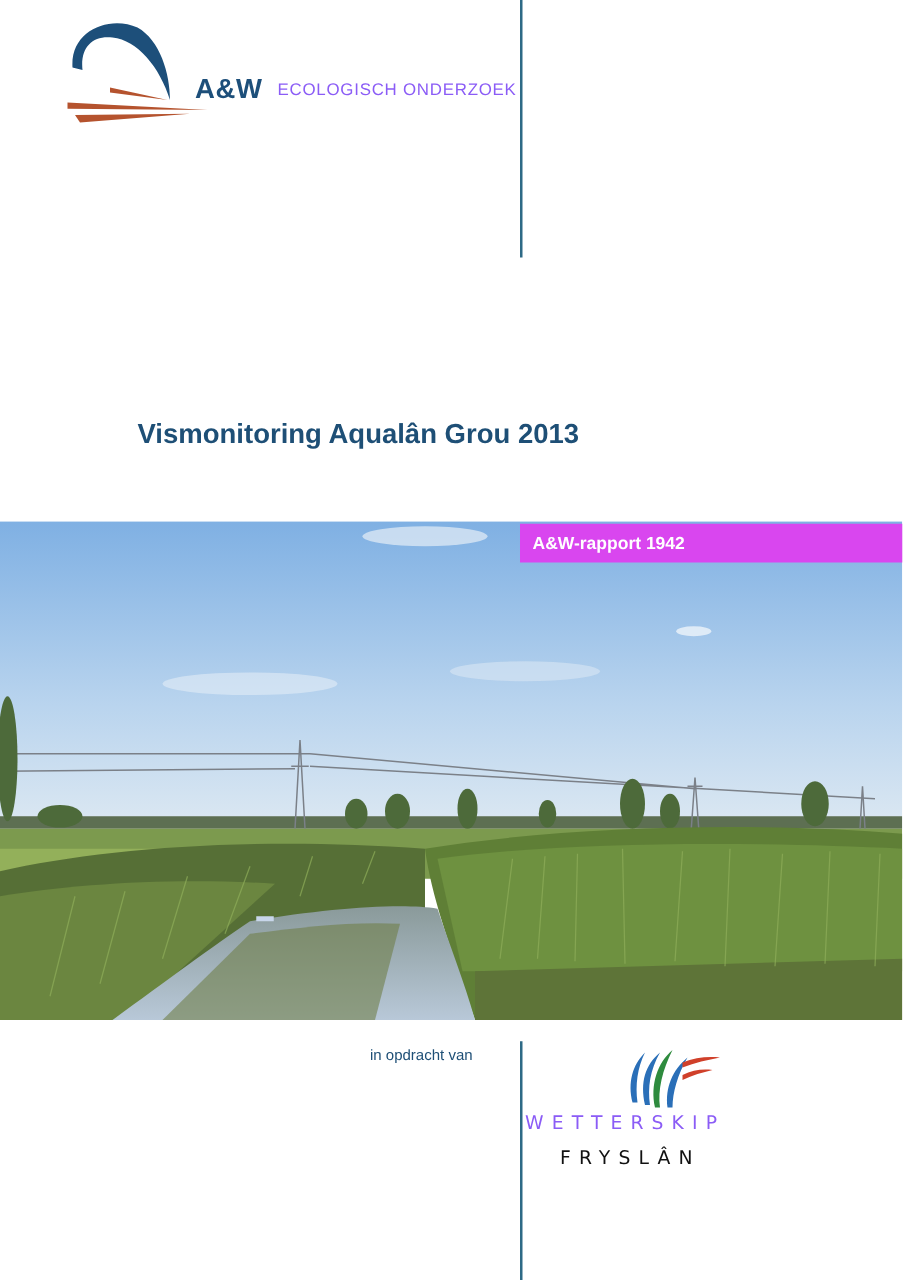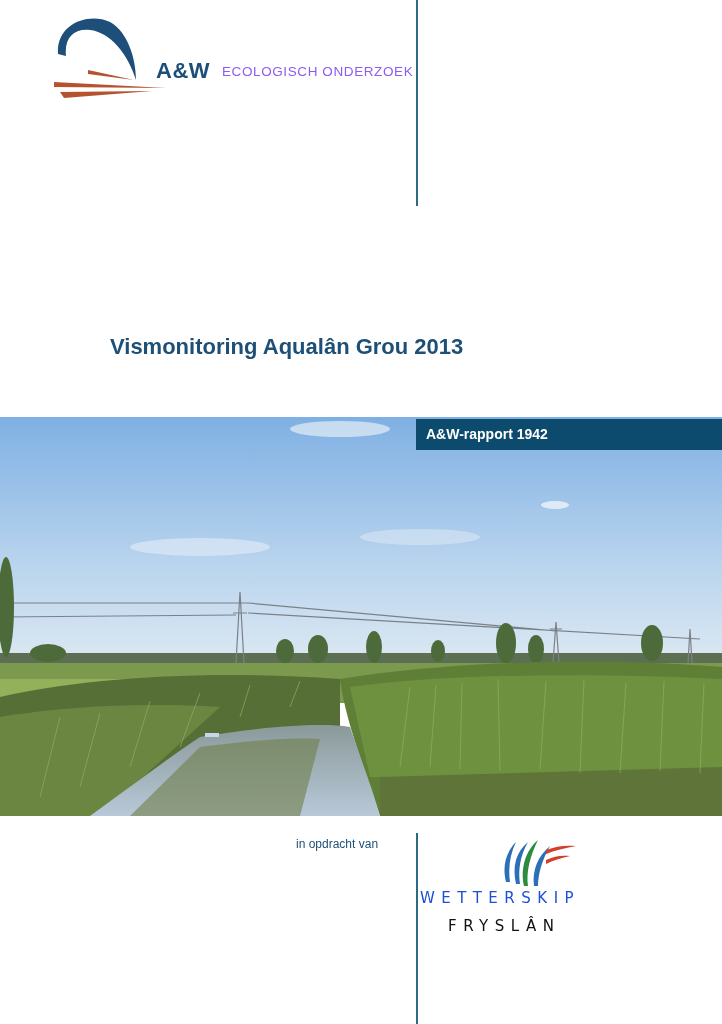--- a/index.html
+++ b/index.html
@@ -10,26 +10,26 @@
 
   .aw-logo { position:absolute; left:48px; top:14px; width:360px; height:92px; }
   .aw-brand { position:absolute; left:156px; top:58px; font-weight:bold; font-size:22px; color:#1d4f7a; letter-spacing:0.5px; }
   .aw-sub { position:absolute; left:197px; top:64px; font-weight:normal; font-size:13.5px; color:#8b5cf6; letter-spacing:0.6px; }
 
   .title { position:absolute; left:110px; top:322px; font-size:22px; font-weight:bold; color:#1e4f76; white-space:nowrap;margin-top:12px; }
 
   .photo { position:absolute; left:0; top:417px; width:722px; height:399px; overflow:hidden; }
   .photo svg { display:block; }
 
-  .report-badge { position:absolute; left:416px; top:419px; width:306px; height:31px; background:#0c4a6e; color:#ffffff; font-weight:bold; font-size:14px; line-height:31px; padding-left:10px; box-sizing:border-box; }
+  .report-badge { position:absolute; left:416px; top:419px; width:306px; height:31px; background:#d946ef; color:#ffffff; font-weight:bold; font-size:14px; line-height:31px; padding-left:10px; box-sizing:border-box; }
 
   .commission { position:absolute; left:296px; top:837px; font-size:12px; color:#1e4f76; }
 
   .ws-logo { position:absolute; left:420px; top:836px; width:200px; height:90px; }
-  .ws-line1 { position:absolute; left:420px; top:889px; font-size:15px; letter-spacing:6.5px; color:#1d4ed8; font-family:"DejaVu Sans", sans-serif; white-space:nowrap; }
+  .ws-line1 { position:absolute; left:420px; top:889px; font-size:15px; letter-spacing:6.5px; color:#8b5cf6; font-family:"DejaVu Sans", sans-serif; white-space:nowrap; }
   .ws-line2 { position:absolute; left:448px; top:917px; font-size:15px; letter-spacing:6.5px; color:#111; font-family:"DejaVu Sans", sans-serif; white-space:nowrap; }
 </style>
 </head>
 <body>
 
 <div class="vline top"></div>
 <div class="vline bottom"></div>
 
 <svg class="aw-logo" viewBox="0 0 360 92">
 

